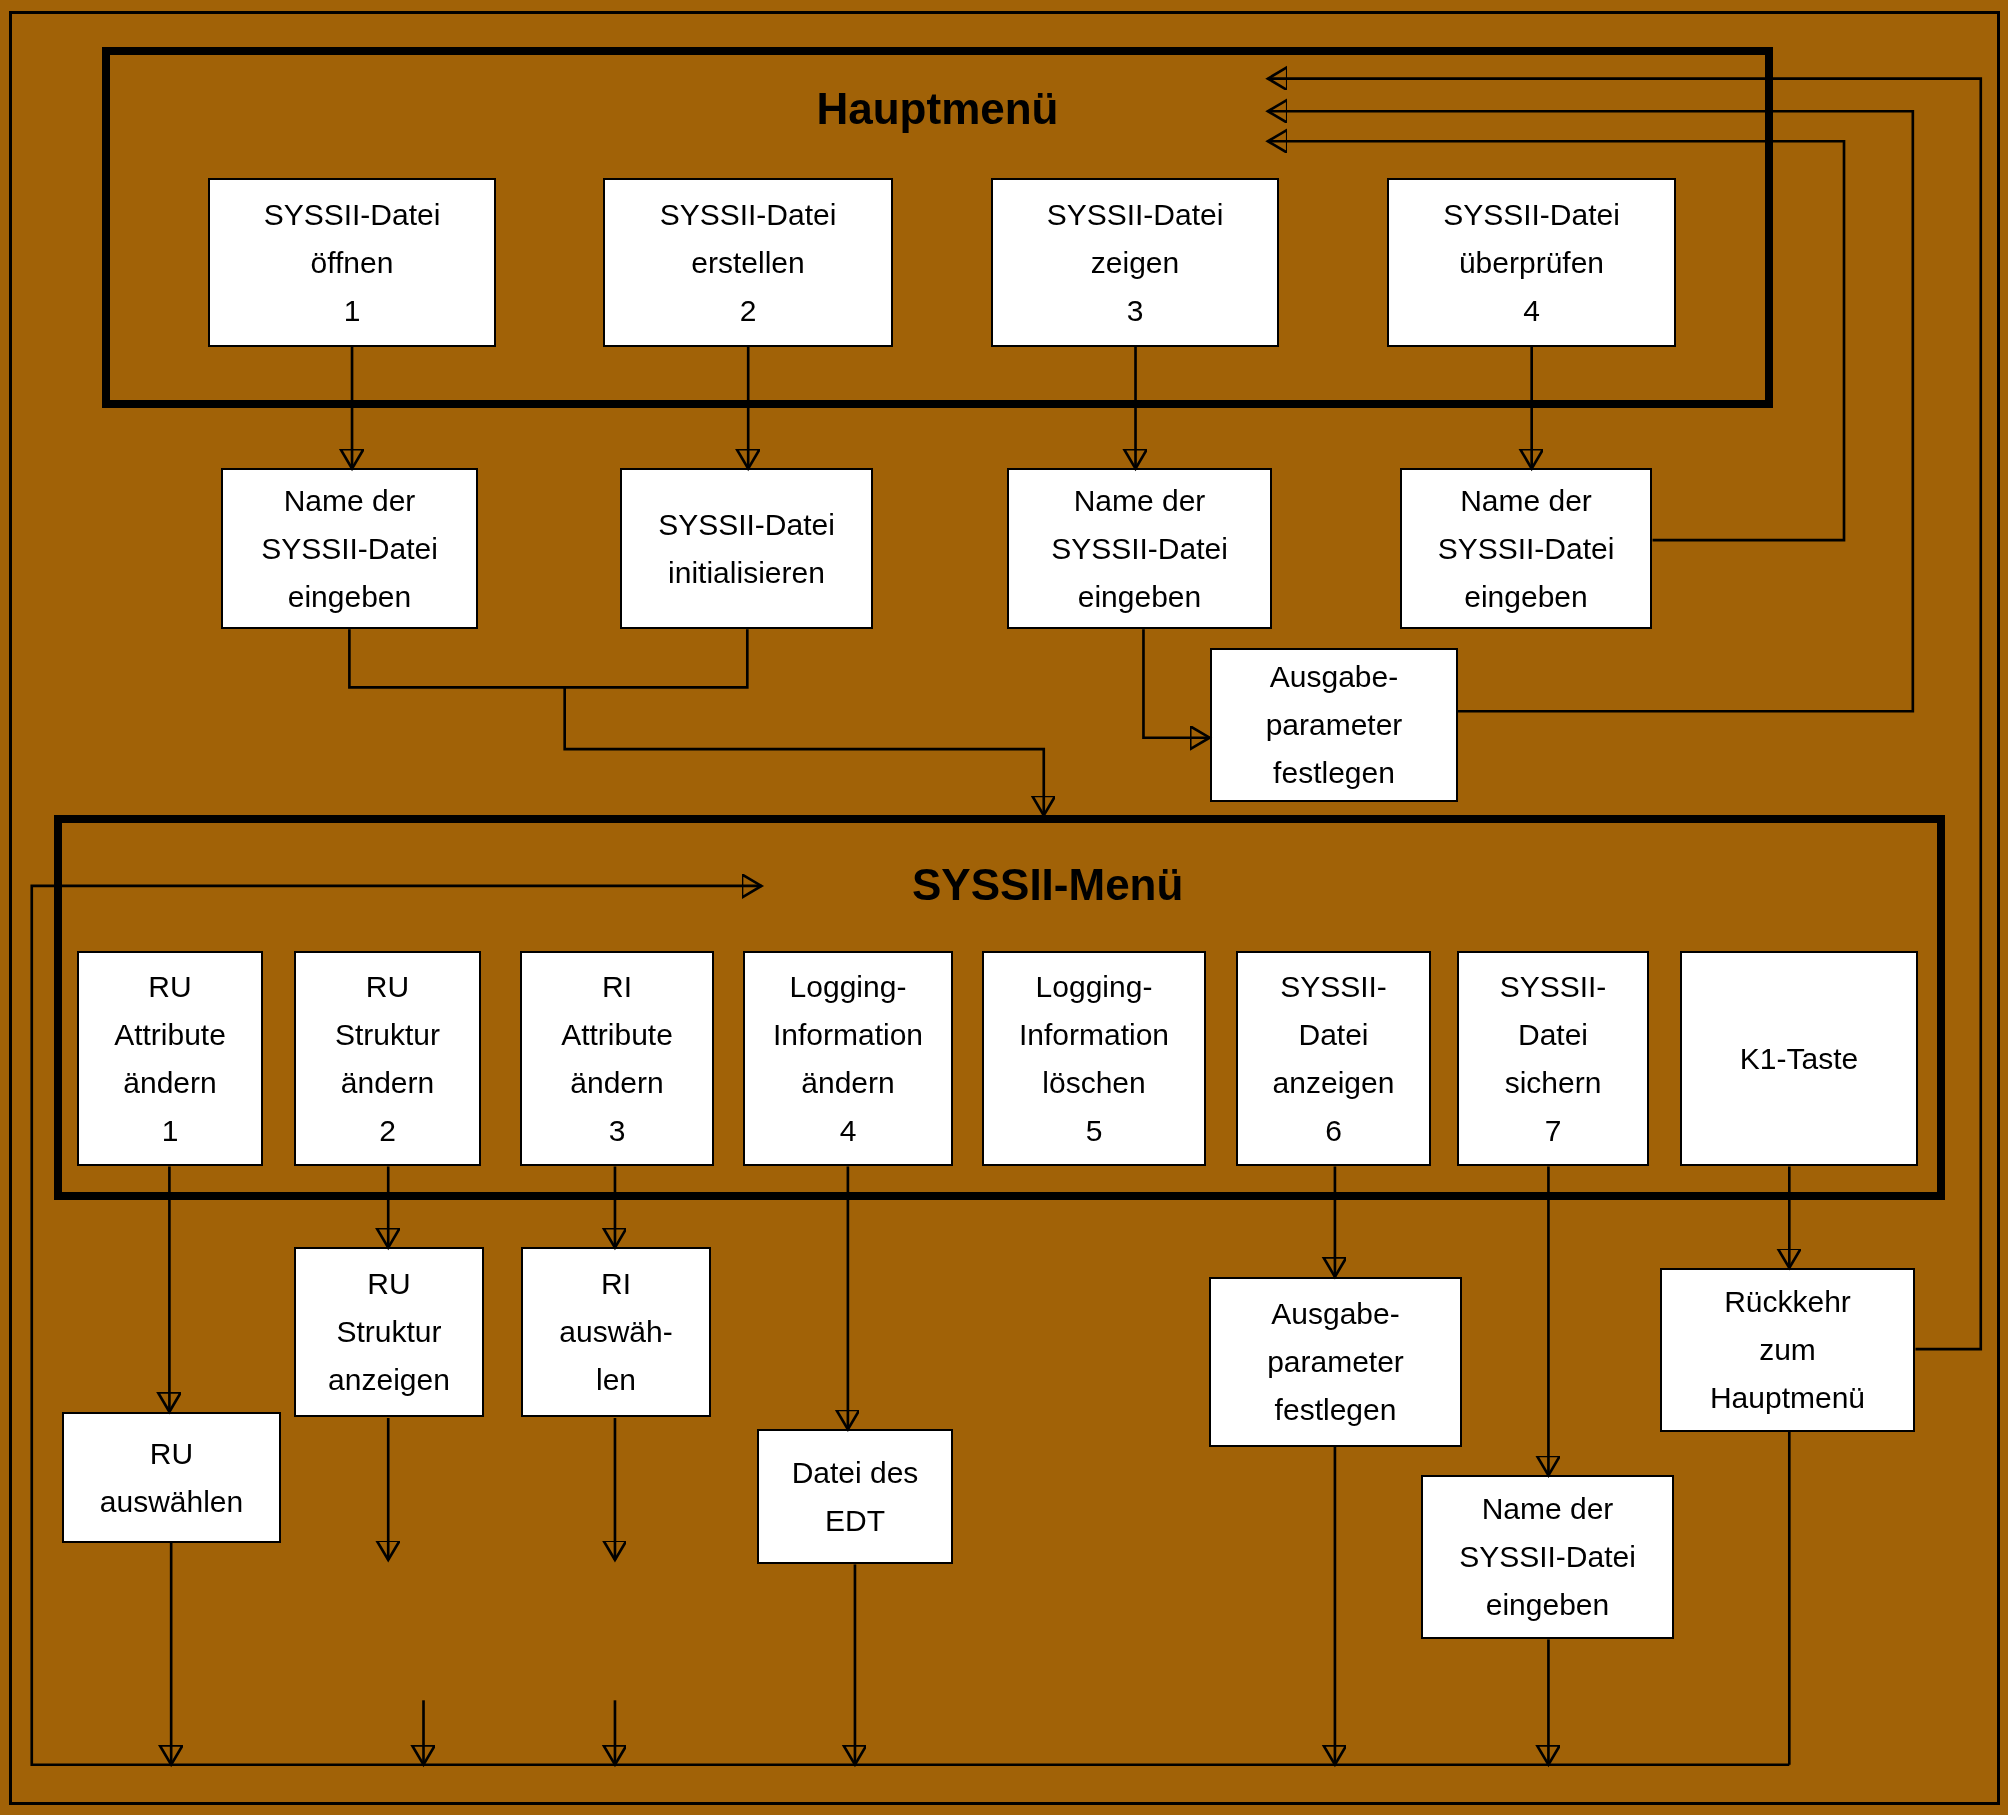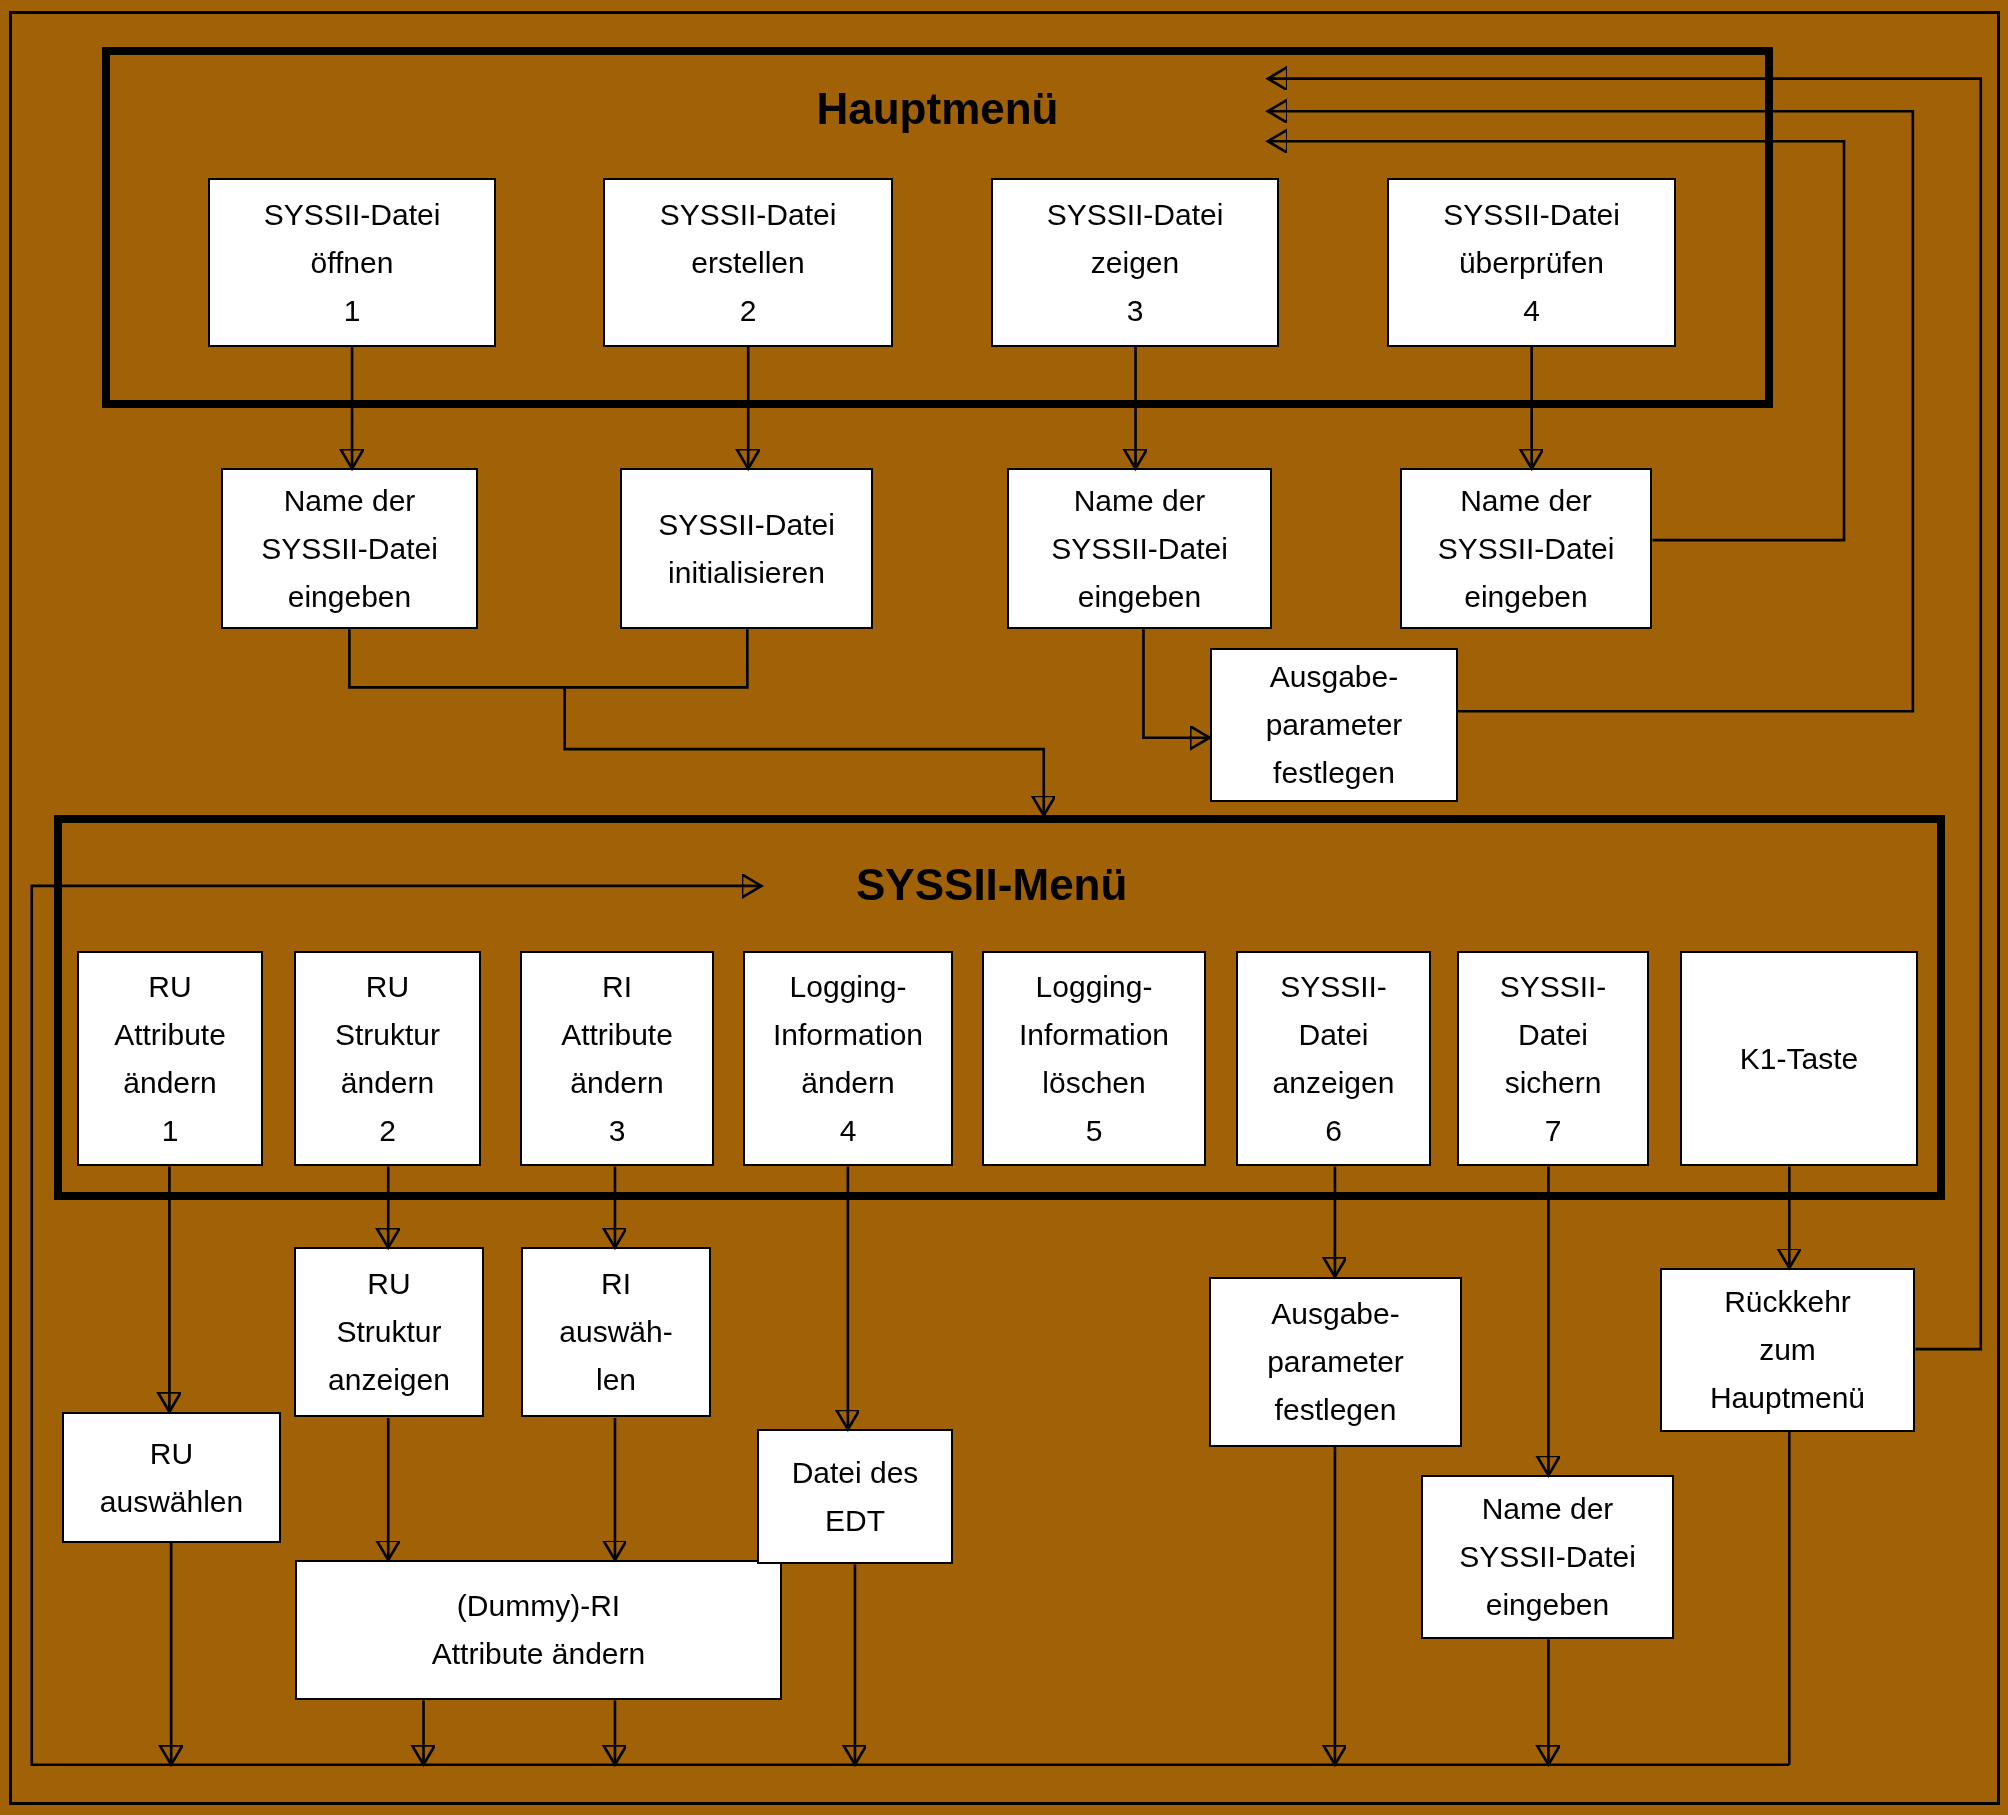--- a/index.html
+++ b/index.html
@@ -45,21 +45,21 @@
 <body>
 
 <div class="canvas">
 
   <div class="frame" style="left:8.8px; top:10.6px; width:1991px; height:1794px;"></div>
 
   <div class="container" style="left:102px; top:47px; width:1671px; height:361px;"></div>
   <div class="ctitle centered" style="left:102px; top:84px; width:1671px;">Hauptmenü</div>
 
   <div class="container" style="left:54px; top:815px; width:1891px; height:385px;"></div>
-  <div class="ctitle" style="left:856px; top:860px;">SYSSII-Menü</div>
+  <div class="ctitle" style="left:912px; top:860px;">SYSSII-Menü</div>
 
   <div class="box" style="left:208px; top:178px; width:288px; height:169px;">SYSSII-Datei
 öffnen
 1</div>
   <div class="box" style="left:603px; top:178px; width:290px; height:169px;">SYSSII-Datei
 erstellen
 2</div>
   <div class="box" style="left:991px; top:178px; width:288px; height:169px;">SYSSII-Datei
 zeigen
 3</div>
@@ -114,22 +114,20 @@
   <div class="box" style="left:1680px; top:951px; width:238px; height:215px;">K1-Taste</div>
 
   <div class="box" style="left:62px; top:1412px; width:219px; height:131px;">RU
 auswählen</div>
   <div class="box" style="left:294px; top:1247px; width:190px; height:170px;">RU
 Struktur
 anzeigen</div>
   <div class="box" style="left:521px; top:1247px; width:190px; height:170px;">RI
 auswäh-
 len</div>
-  <div class="box" style="left:295px; top:1560px; width:487px; height:140px;">(Dummy)-RI
-Attribute ändern</div>
   <div class="box" style="left:757px; top:1429px; width:196px; height:135px;">Datei des
 EDT</div>
   <div class="box" style="left:1209px; top:1277px; width:253px; height:170px;">Ausgabe-
 parameter
 festlegen</div>
   <div class="box" style="left:1421px; top:1475px; width:253px; height:164px;">Name der
 SYSSII-Datei
 eingeben</div>
   <div class="box" style="left:1660px; top:1268px; width:255px; height:164px;">Rückkehr
 zum

